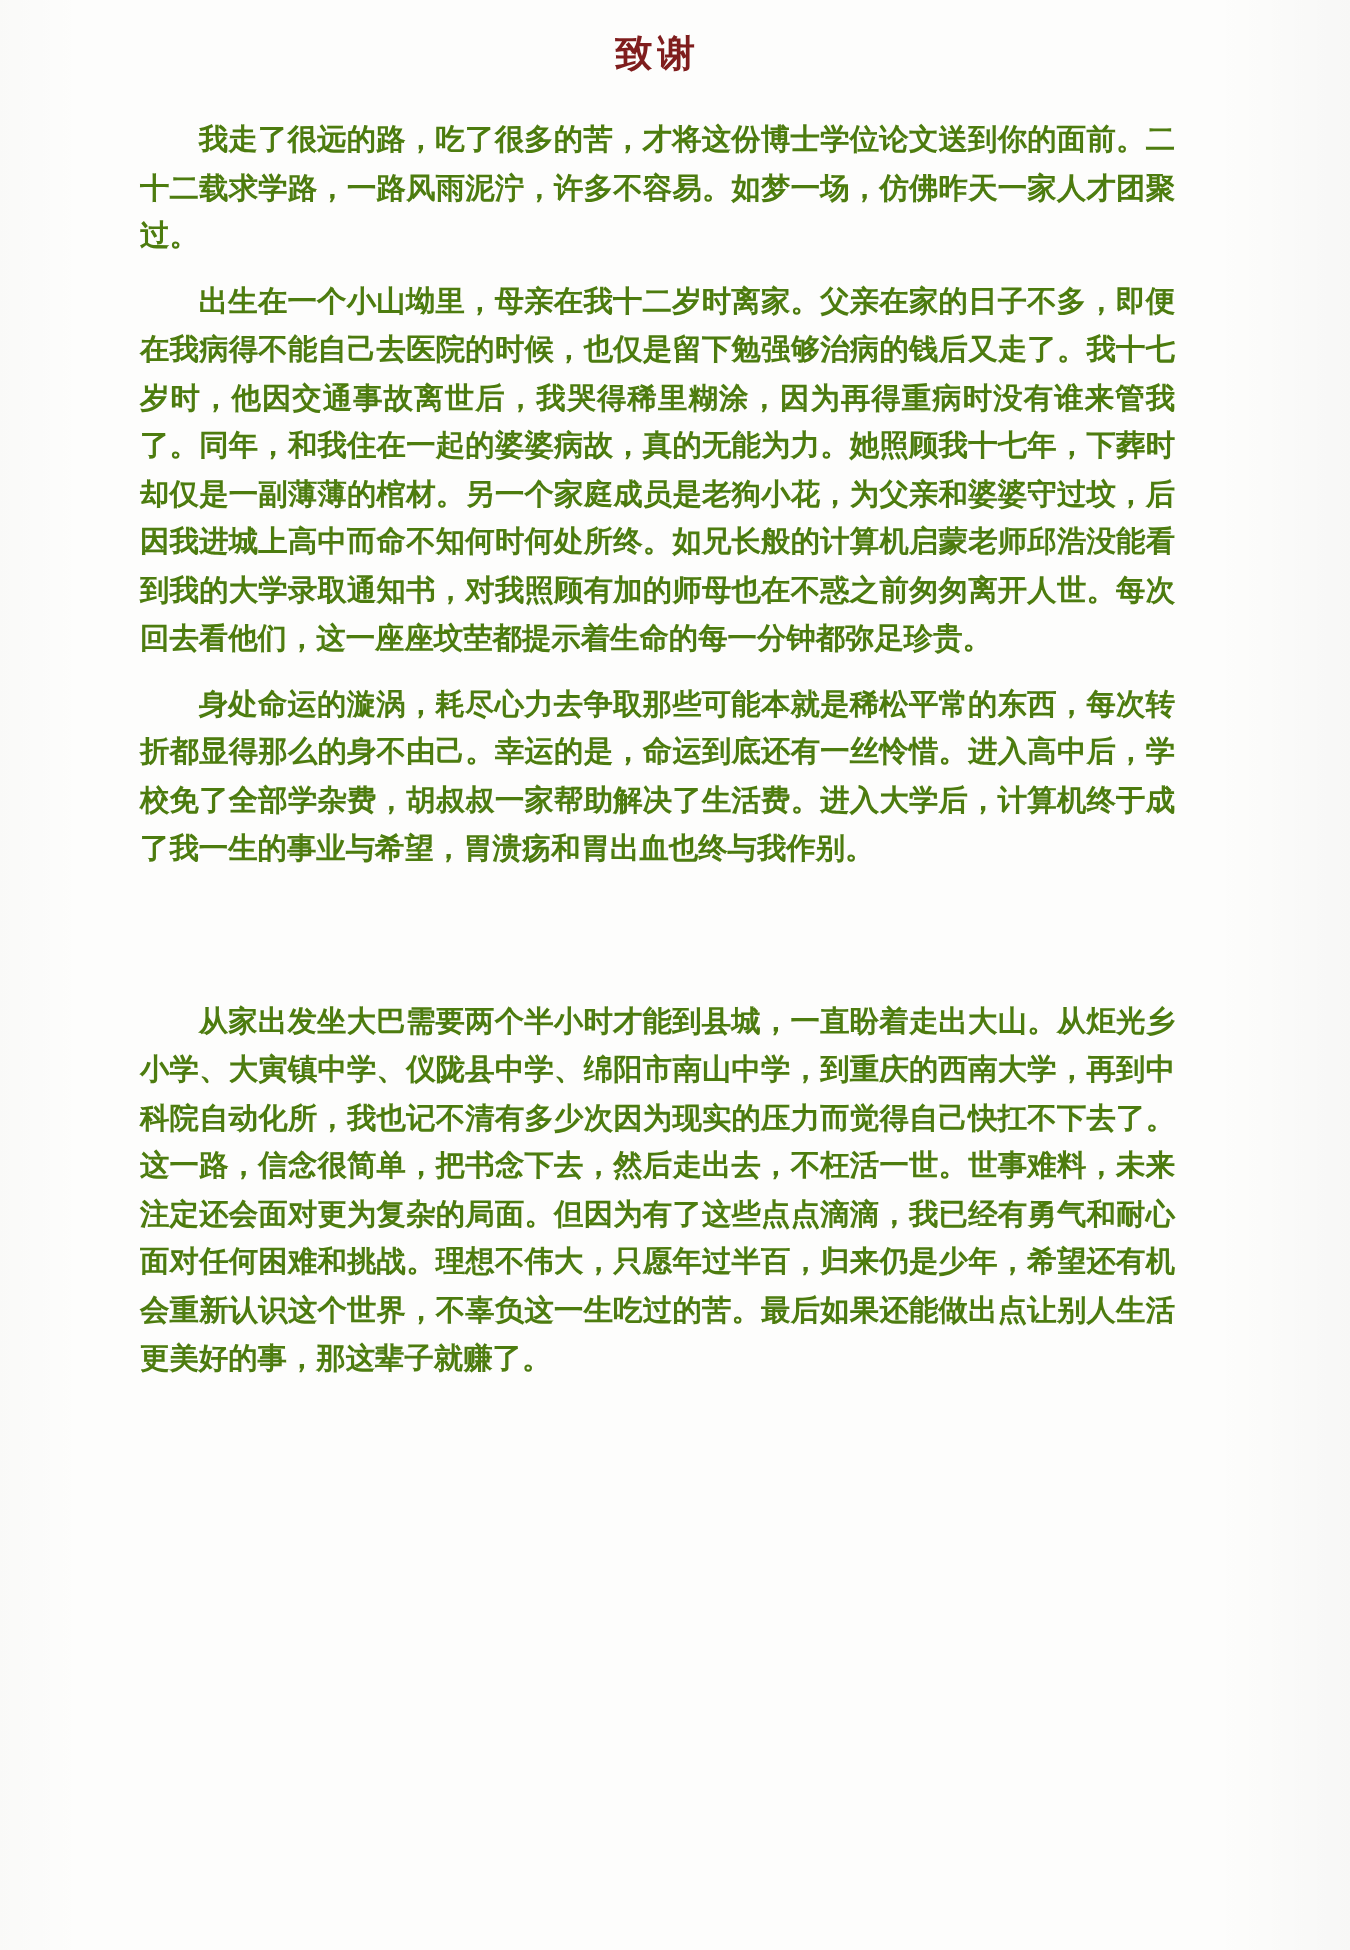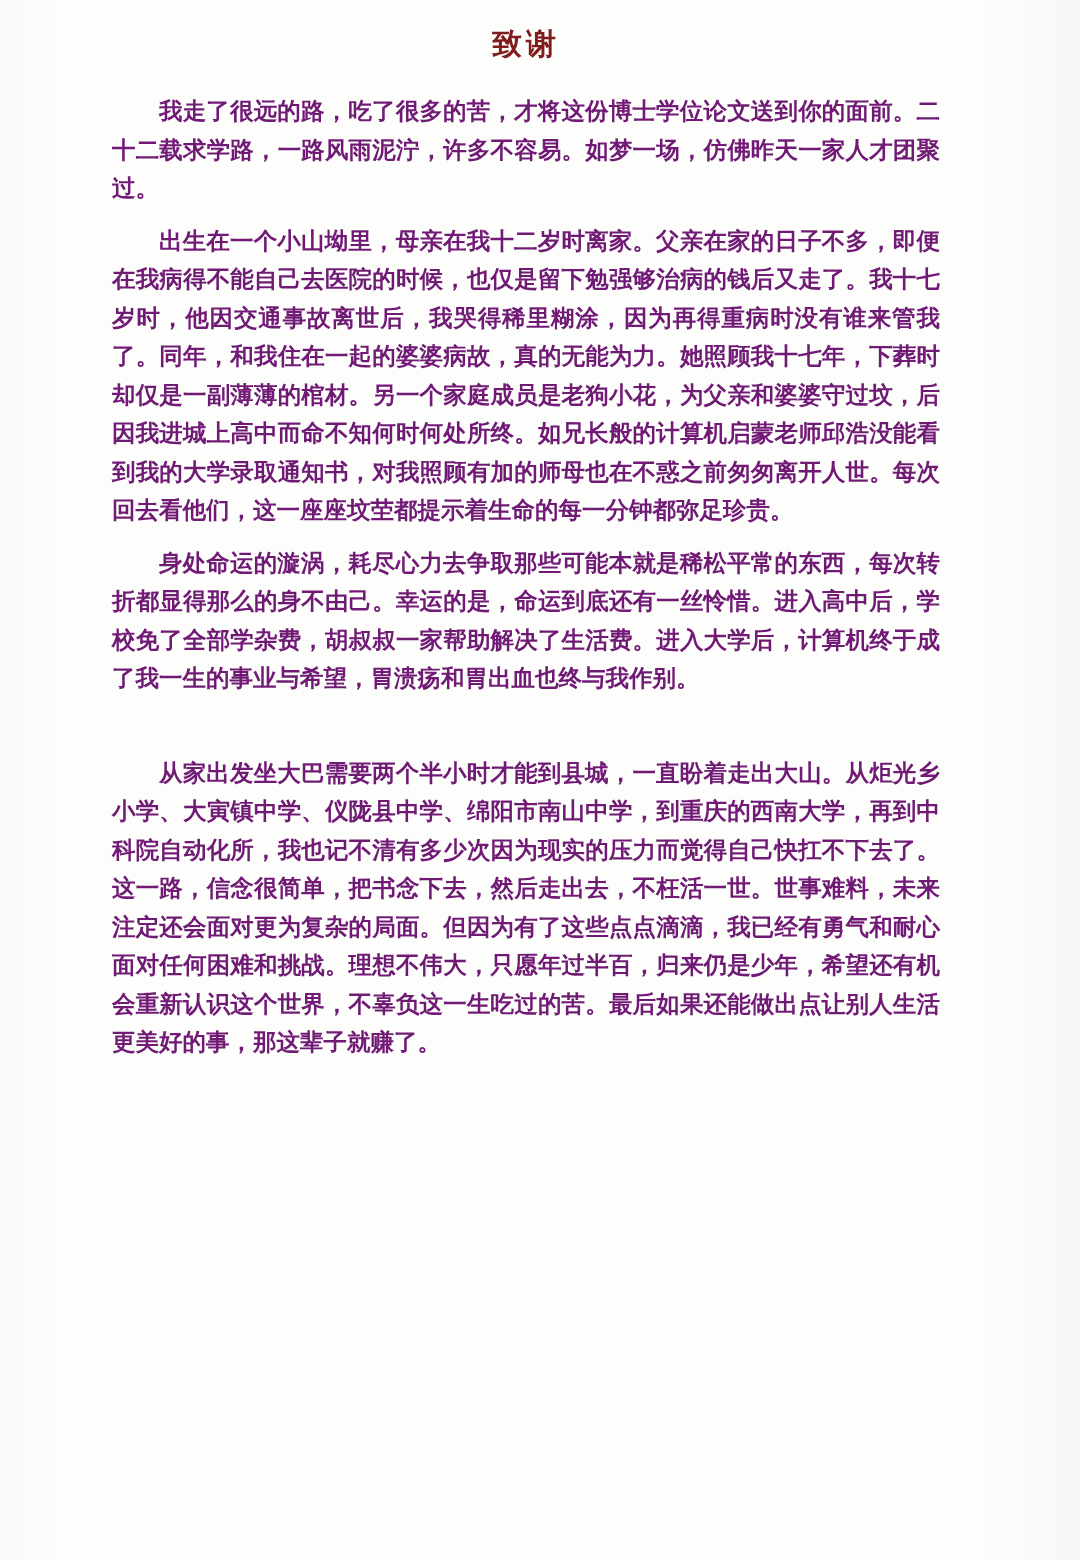--- a/index.html
+++ b/index.html
@@ -38,24 +38,24 @@
     color: #7f1d1d;
   }
   p.doc-paragraph {
     margin: 0 0 14px 0;
     font-size: 23.5px;
     line-height: 38.5px;
     font-weight: 600;
     text-align: justify;
     text-indent: 2em;
     word-break: normal;
-    color: #701a75;
+    color: #4d7c0f;
   }
   p.gap-before {
-    margin-top: 56px;
+    margin-top: 100px;
   }
 </style>
 </head>
 <body>
 
 <div class="page">
   <div class="text-block">
     <h1 class="doc-title">致谢</h1>
 
     <p class="doc-paragraph">我走了很远的路，吃了很多的苦，才将这份博士学位论文送到你的面前。二十二载求学路，一路风雨泥泞，许多不容易。如梦一场，仿佛昨天一家人才团聚过。</p>

